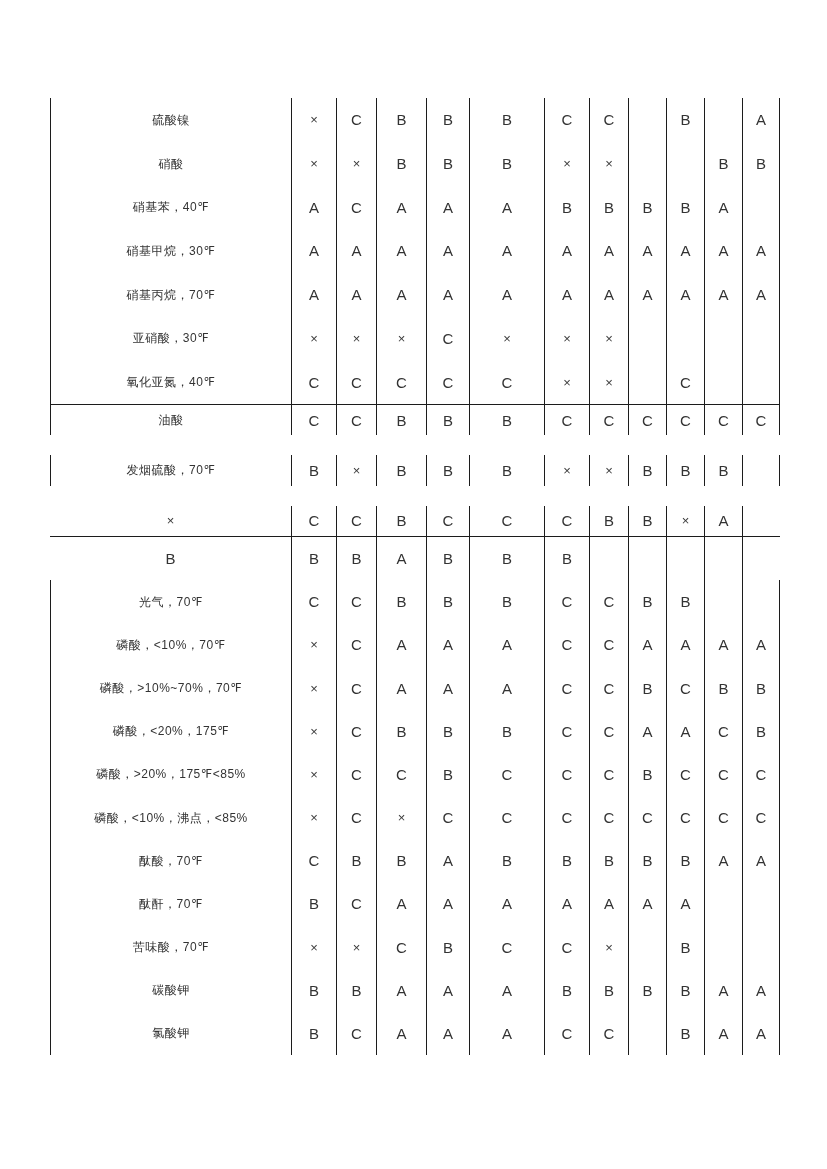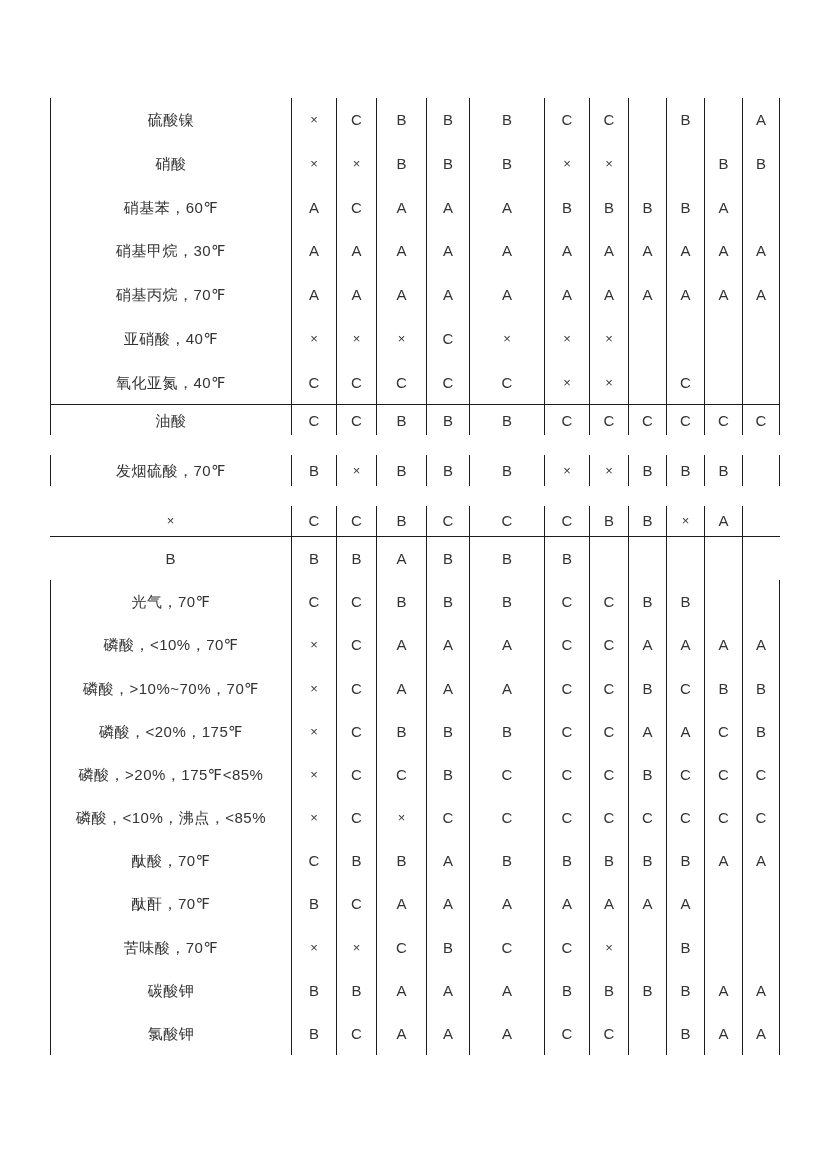--- a/index.html
+++ b/index.html
@@ -38,21 +38,21 @@
     display: flex;
     align-items: center;
     justify-content: center;
     font-size: 15px;
     line-height: 1;
     white-space: nowrap;
     overflow: hidden;
   }
   .name-cell {
     border-left: 1px solid #1c1c1c;
-    font-size: 15px;
+    font-size: 12px;
     letter-spacing: 0.5px;
   }
   .val-x { font-size: 13px; color: #3a3a3a; }
 </style>
 </head>
 <body>
 
 <div class="page">
   <div class="compat-table">
     <div class="section section-1">
@@ -78,21 +78,21 @@
           <div class="cell">B</div>
           <div class="cell">B</div>
           <div class="cell val-x">×</div>
           <div class="cell val-x">×</div>
           <div class="cell"></div>
           <div class="cell"></div>
           <div class="cell">B</div>
           <div class="cell">B</div>
         </div>
         <div class="trow">
-          <div class="cell name-cell">硝基苯，60℉</div>
+          <div class="cell name-cell">硝基苯，40℉</div>
           <div class="cell">A</div>
           <div class="cell">C</div>
           <div class="cell">A</div>
           <div class="cell">A</div>
           <div class="cell">A</div>
           <div class="cell">B</div>
           <div class="cell">B</div>
           <div class="cell">B</div>
           <div class="cell">B</div>
           <div class="cell">A</div>
@@ -120,21 +120,21 @@
           <div class="cell">A</div>
           <div class="cell">A</div>
           <div class="cell">A</div>
           <div class="cell">A</div>
           <div class="cell">A</div>
           <div class="cell">A</div>
           <div class="cell">A</div>
           <div class="cell">A</div>
         </div>
         <div class="trow">
-          <div class="cell name-cell">亚硝酸，40℉</div>
+          <div class="cell name-cell">亚硝酸，30℉</div>
           <div class="cell val-x">×</div>
           <div class="cell val-x">×</div>
           <div class="cell val-x">×</div>
           <div class="cell">C</div>
           <div class="cell val-x">×</div>
           <div class="cell val-x">×</div>
           <div class="cell val-x">×</div>
           <div class="cell"></div>
           <div class="cell"></div>
           <div class="cell"></div>

